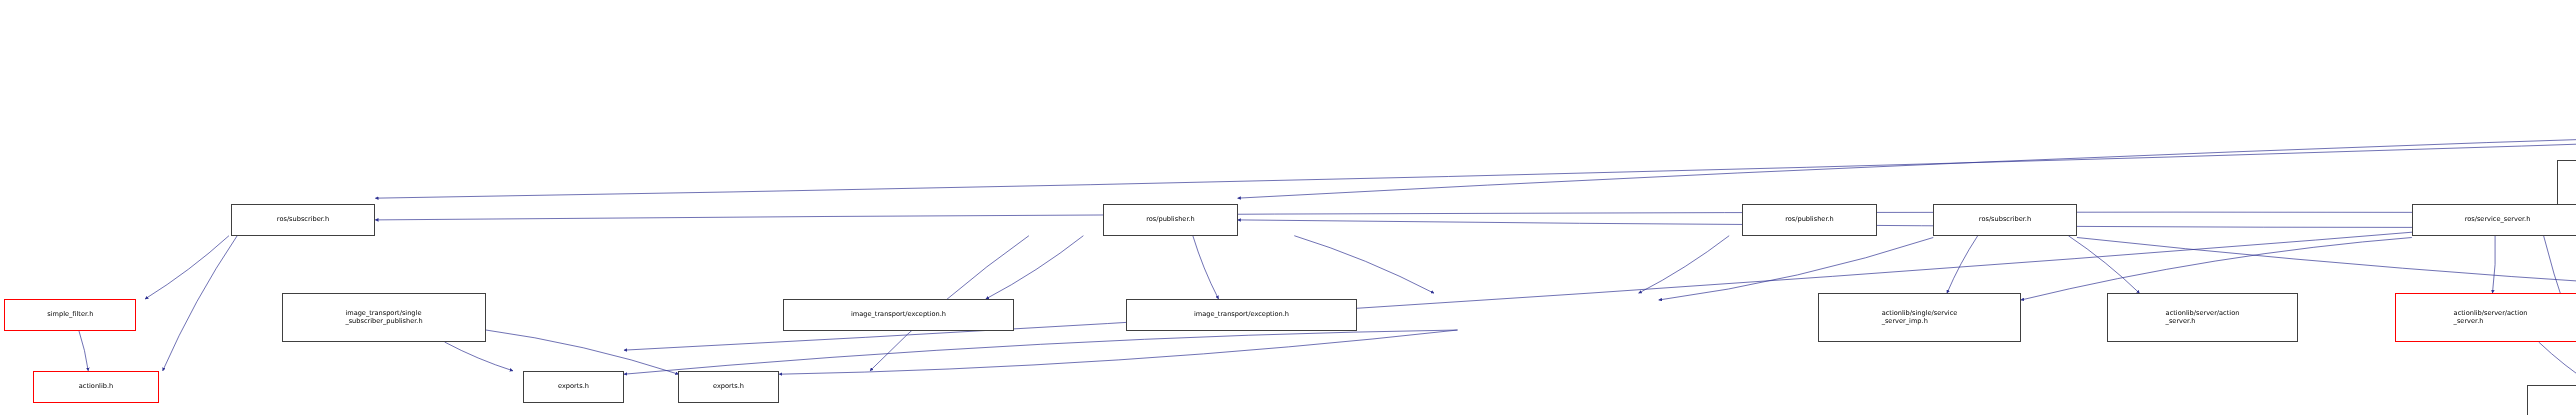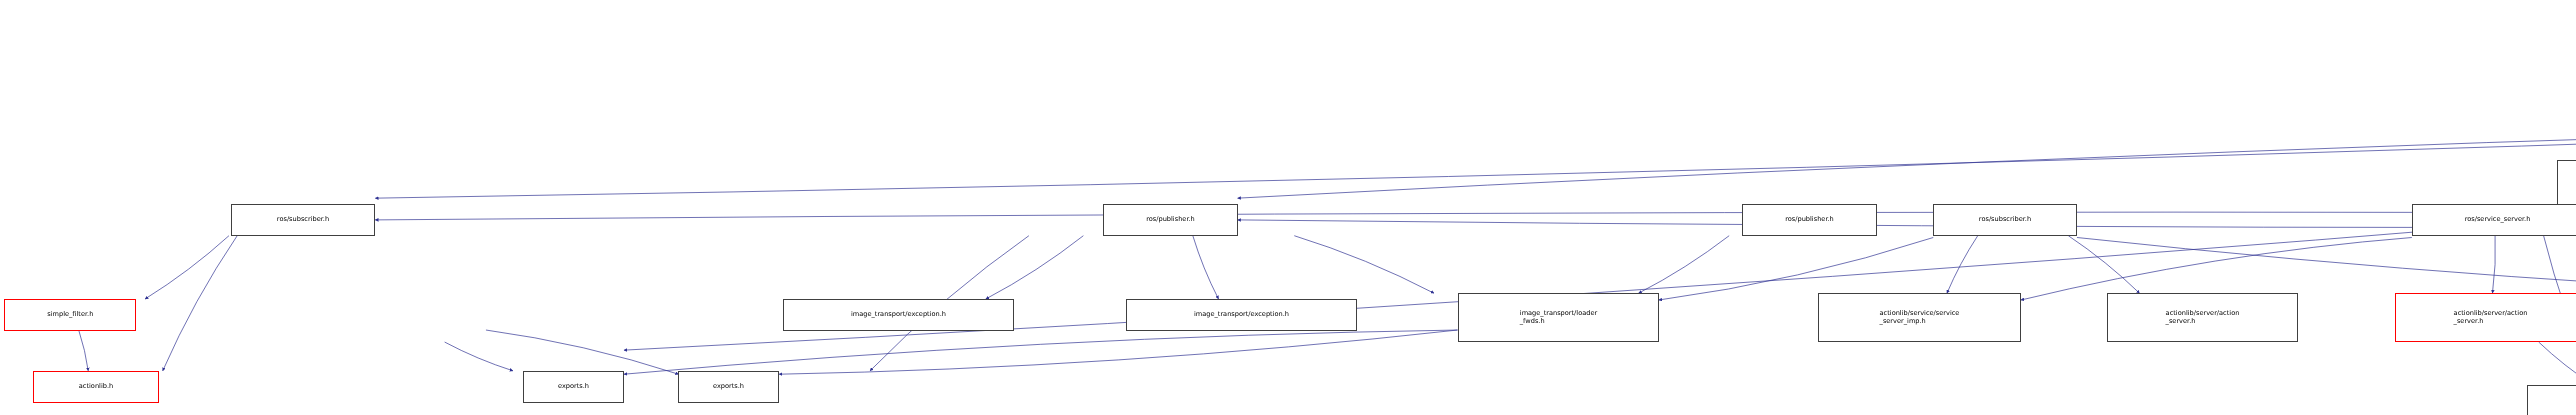--- a/index.html
+++ b/index.html
@@ -146,25 +146,25 @@
   </svg>
   <div id="node-layer">
       <div class="node" title="ros/single_subscriber _publisher.h" style="left: 2557px; top: 160px; width: 197px; height: 49px;">ros/single_subscriber
 _publisher.h</div>
       <div class="node" title="ros/subscriber.h" style="left: 231px; top: 204px; width: 144px; height: 32px;">ros/subscriber.h</div>
       <div class="node" title="ros/publisher.h" style="left: 1103px; top: 204px; width: 135px; height: 32px;">ros/publisher.h</div>
       <div class="node" title="ros/publisher.h" style="left: 1742px; top: 204px; width: 135px; height: 32px;">ros/publisher.h</div>
       <div class="node" title="ros/subscriber.h" style="left: 1933px; top: 204px; width: 144px; height: 32px;">ros/subscriber.h</div>
       <div class="node" title="ros/service_server.h" style="left: 2412px; top: 204px; width: 171px; height: 32px;">ros/service_server.h</div>
       <div class="node highlight" title="simple_filter.h" style="left: 4.3px; top: 299px; width: 132px; height: 32px;">simple_filter.h</div>
+      <div class="node" title="image_transport/single _subscriber_publisher.h" style="left: 282px; top: 293px; width: 204px; height: 49px;">image_transport/single
+_subscriber_publisher.h</div>
       <div class="node" title="image_transport/exception.h" style="left: 783px; top: 299px; width: 231px; height: 32px;">image_transport/exception.h</div>
       <div class="node" title="image_transport/exception.h" style="left: 1126px; top: 299px; width: 231px; height: 32px;">image_transport/exception.h</div>
-      <div class="node" title="image_transport/loader _fwds.h" style="left: 1458px; top: 293px; width: 201px; height: 49px;">image_transport/loader
-_fwds.h</div>
-      <div class="node" title="actionlib/server/service _server_imp.h" style="left: 1818px; top: 293px; width: 203px; height: 49px;">actionlib/service/service
+      <div class="node" title="actionlib/server/service _server_imp.h" style="left: 1818px; top: 293px; width: 203px; height: 49px;">actionlib/single/service
 _server_imp.h</div>
       <div class="node" title="actionlib/server/action _server.h" style="left: 2107px; top: 293px; width: 191px; height: 49px;">actionlib/server/action
 _server.h</div>
       <div class="node highlight" title="actionlib/server/action _server.h" style="left: 2395px; top: 293px; width: 191px; height: 49px;">actionlib/server/action
 _server.h</div>
       <div class="node highlight" title="connection.h" style="left: 33px; top: 371px; width: 126px; height: 32px;">actionlib.h</div>
       <div class="node" title="exports.h" style="left: 523px; top: 371px; width: 101px; height: 32px;">exports.h</div>
       <div class="node" title="exports.h" style="left: 678px; top: 371px; width: 101px; height: 32px;">exports.h</div>
       <div class="node" title="actionlib/action_definition.h" style="left: 2527px; top: 385px; width: 230px; height: 32px;">actionlib/action_definition.h</div>
     </div>

